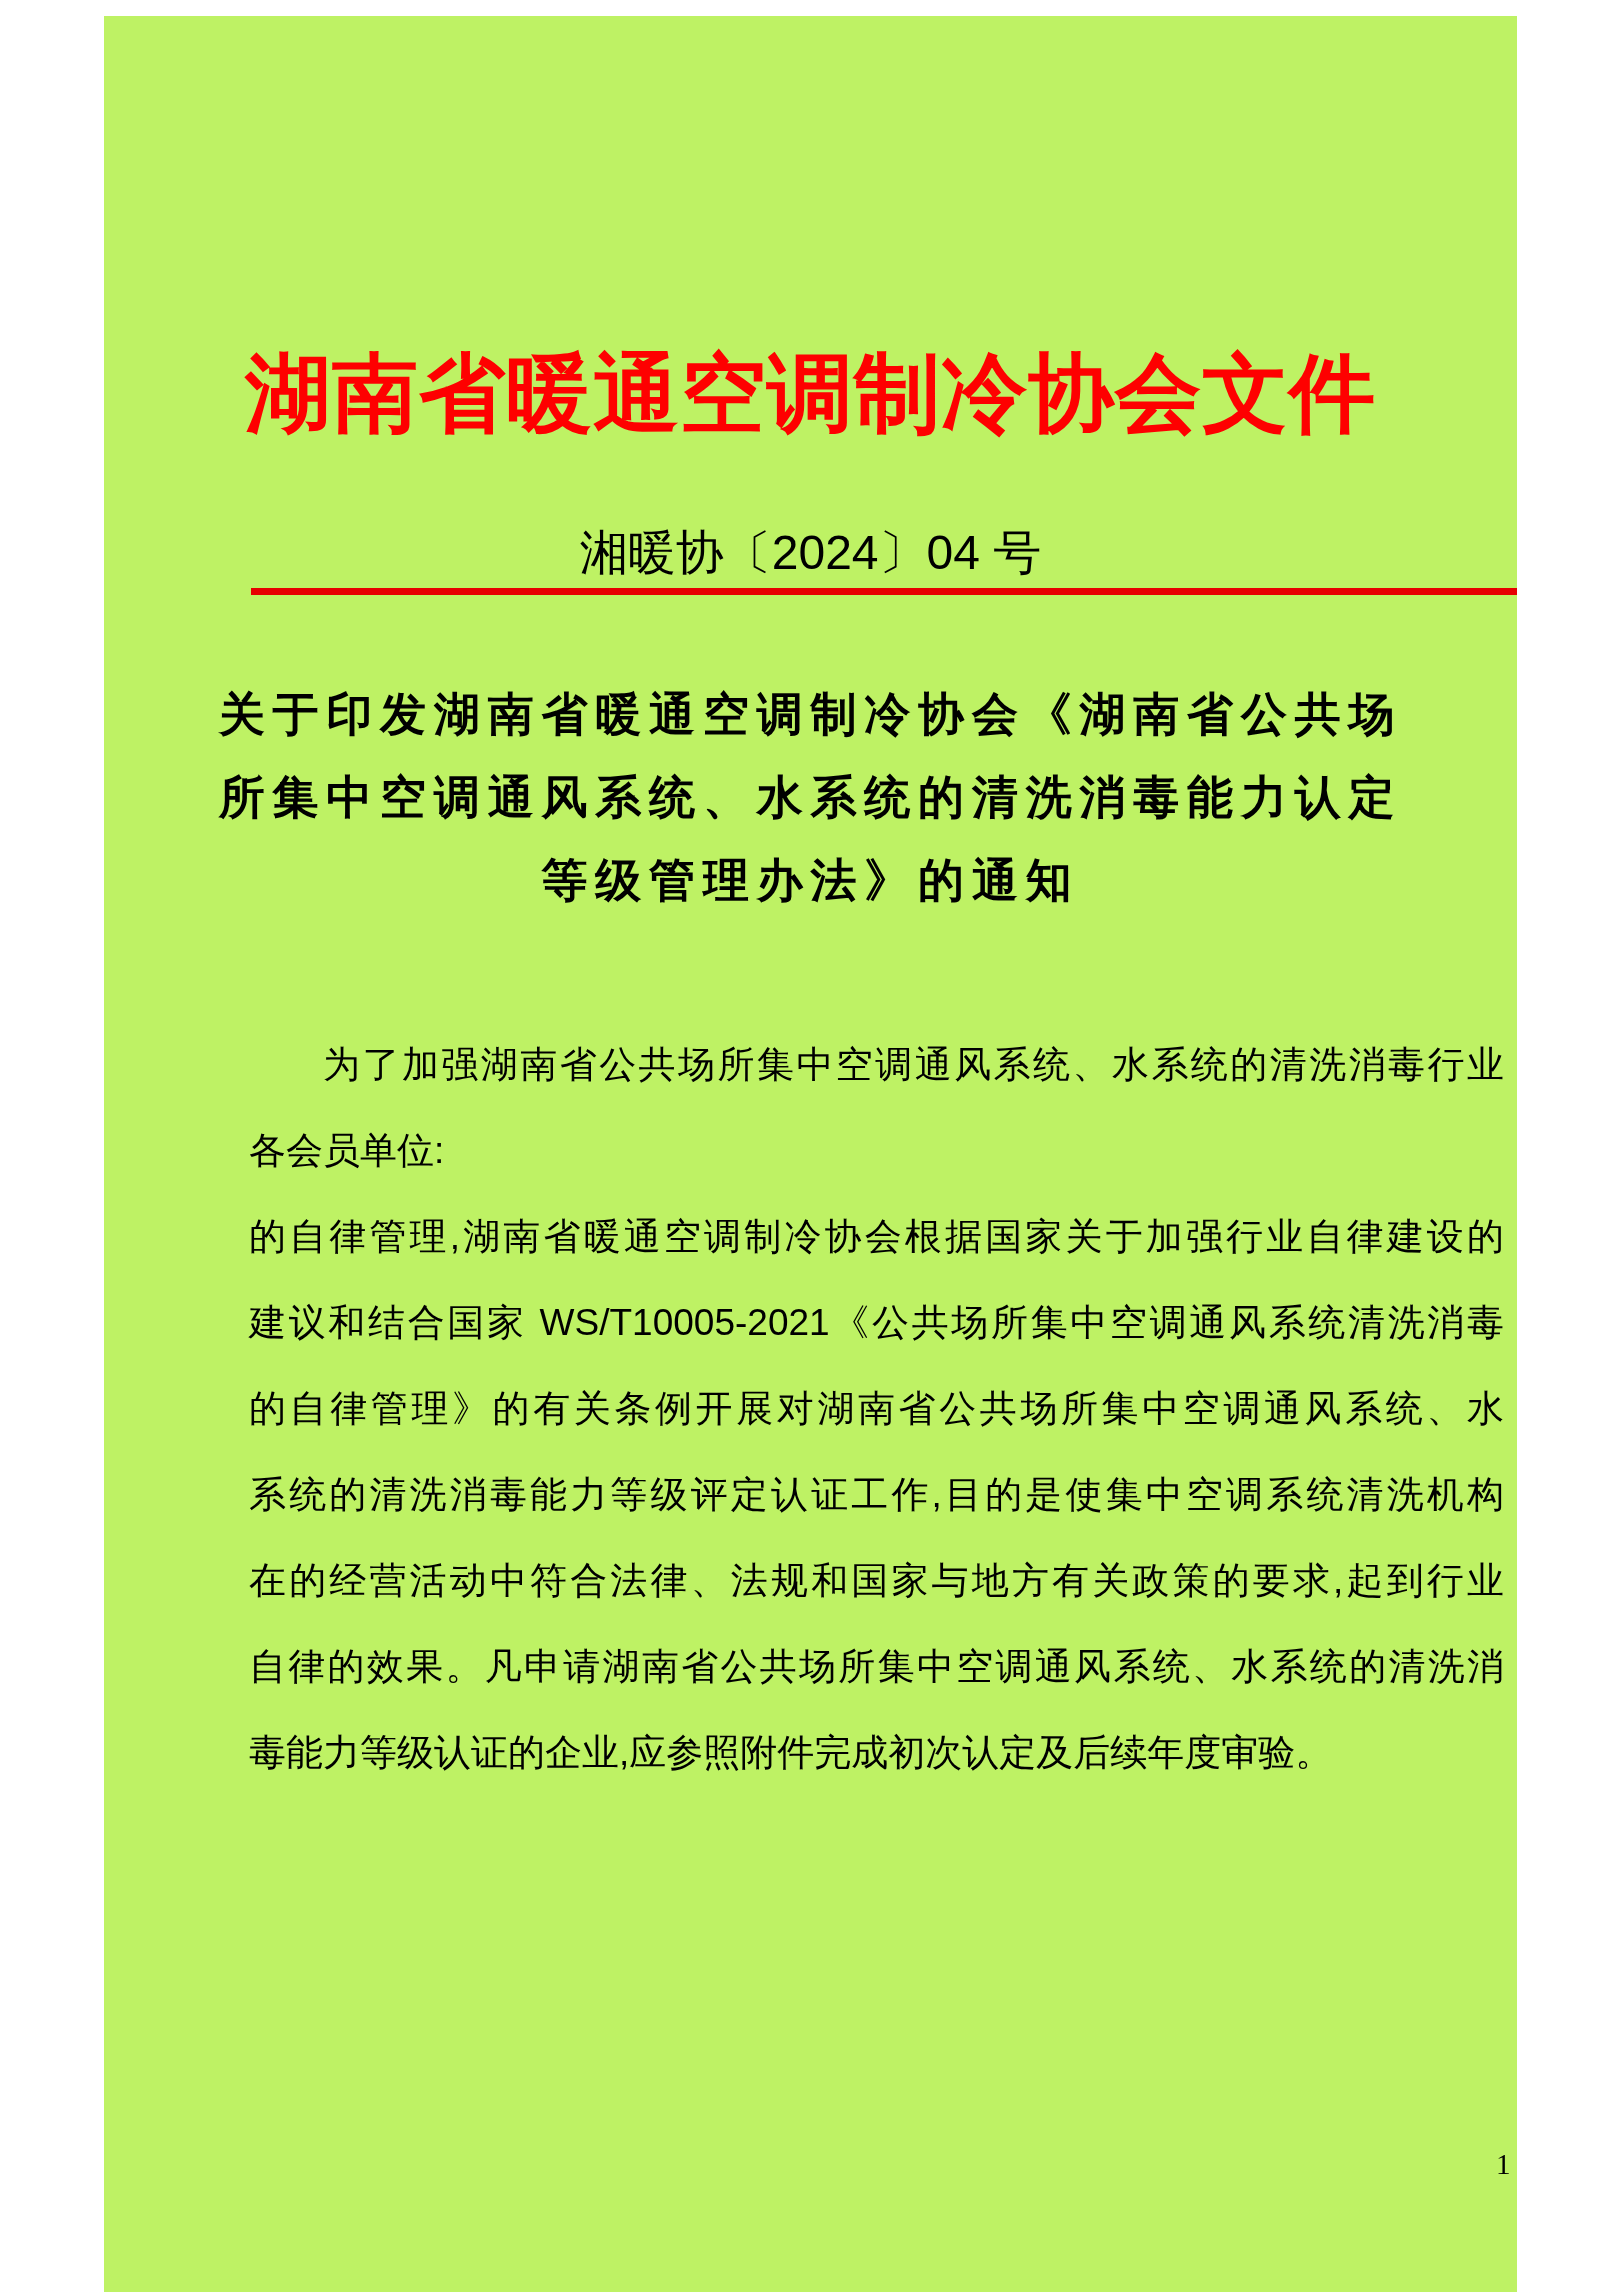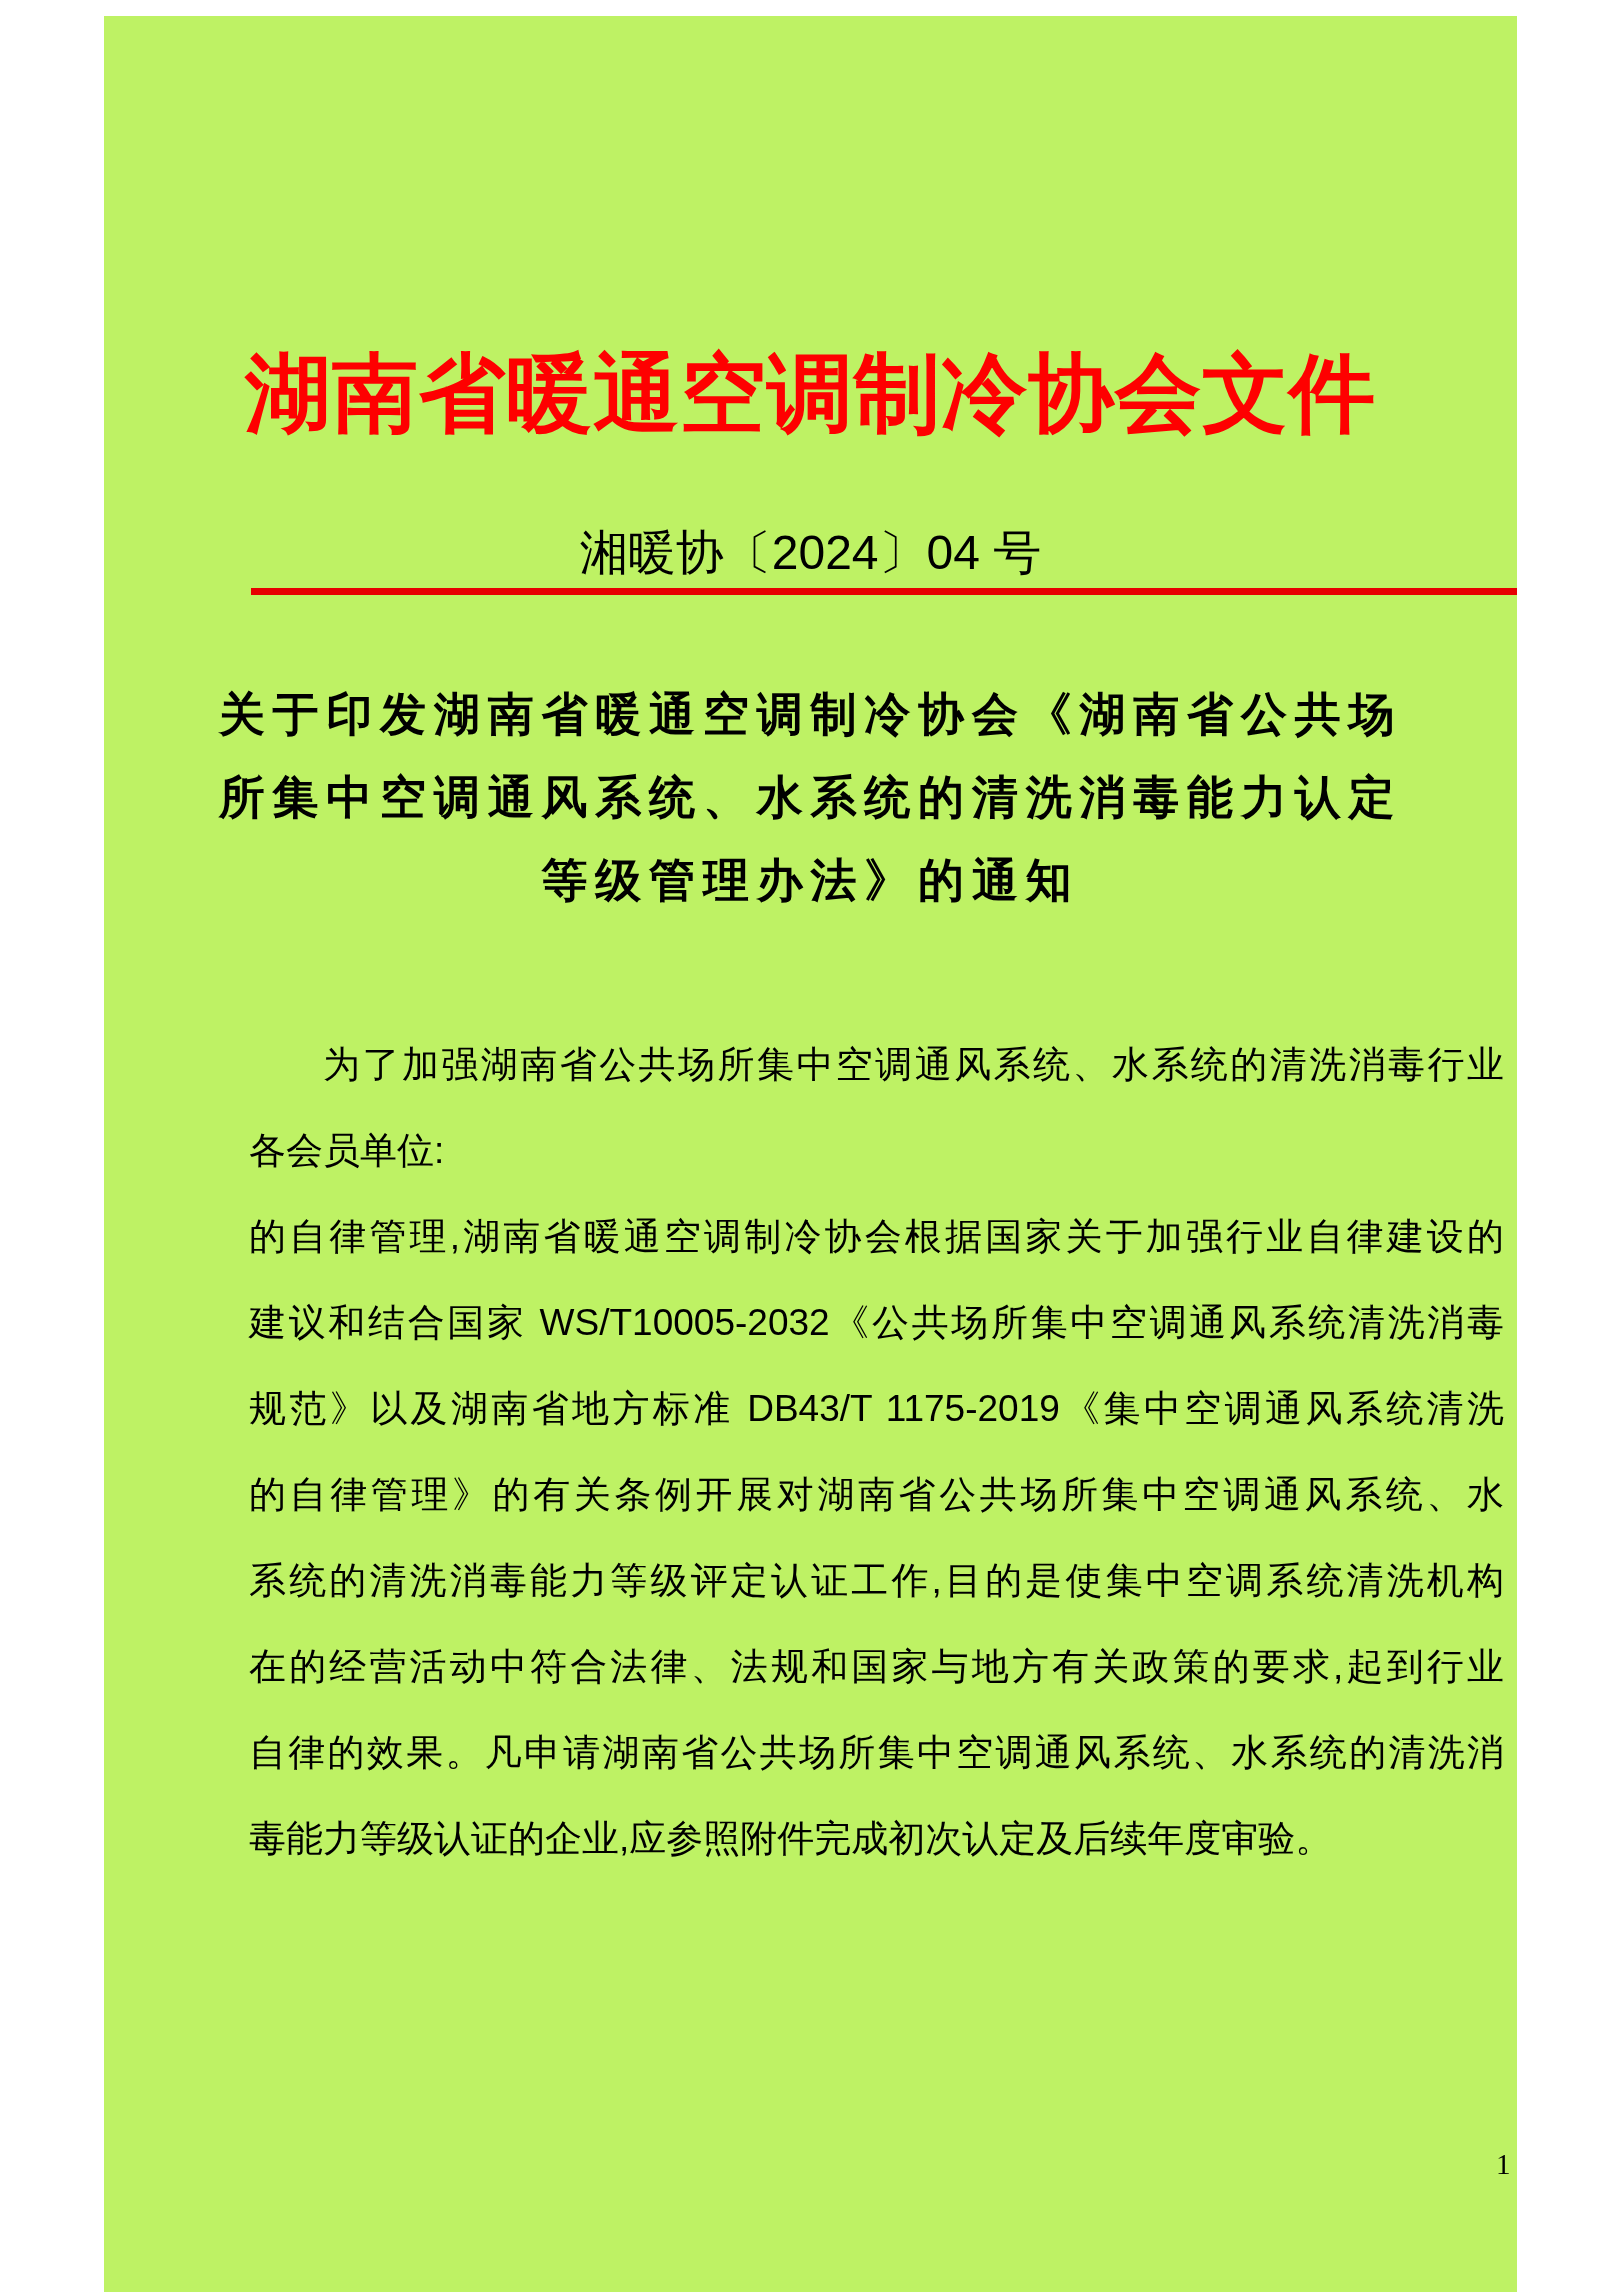--- a/index.html
+++ b/index.html
@@ -103,22 +103,21 @@
   <div class="notice-title">
     <div class="title-line">关于印发湖南省暖通空调制冷协会《湖南省公共场</div>
     <div class="title-line">所集中空调通风系统、水系统的清洗消毒能力认定</div>
     <div class="title-line">等级管理办法》的通知</div>
   </div>
 
   <div class="body-block">
     <div class="body-line indent">为了加强湖南省公共场所集中空调通风系统、水系统的清洗消毒行业</div>
     <div class="body-line no-justify">各会员单位:</div>
     <div class="body-line">的自律管理,湖南省暖通空调制冷协会根据国家关于加强行业自律建设的</div>
-    <div class="body-line">建议和结合国家 WS/T10005-2032《公共场所集中空调通风系统清洗消毒</div>
-    <div class="body-line">规范》以及湖南省地方标准 DB43/T 1175-2019《集中空调通风系统清洗</div>
+    <div class="body-line">建议和结合国家 WS/T10005-2021《公共场所集中空调通风系统清洗消毒</div>
     <div class="body-line">的自律管理》的有关条例开展对湖南省公共场所集中空调通风系统、水</div>
     <div class="body-line">系统的清洗消毒能力等级评定认证工作,目的是使集中空调系统清洗机构</div>
     <div class="body-line">在的经营活动中符合法律、法规和国家与地方有关政策的要求,起到行业</div>
     <div class="body-line">自律的效果。凡申请湖南省公共场所集中空调通风系统、水系统的清洗消</div>
     <div class="body-line no-justify">毒能力等级认证的企业,应参照附件完成初次认定及后续年度审验。</div>
   </div>
 
   <div class="page-number">1</div>
 
 </div>

